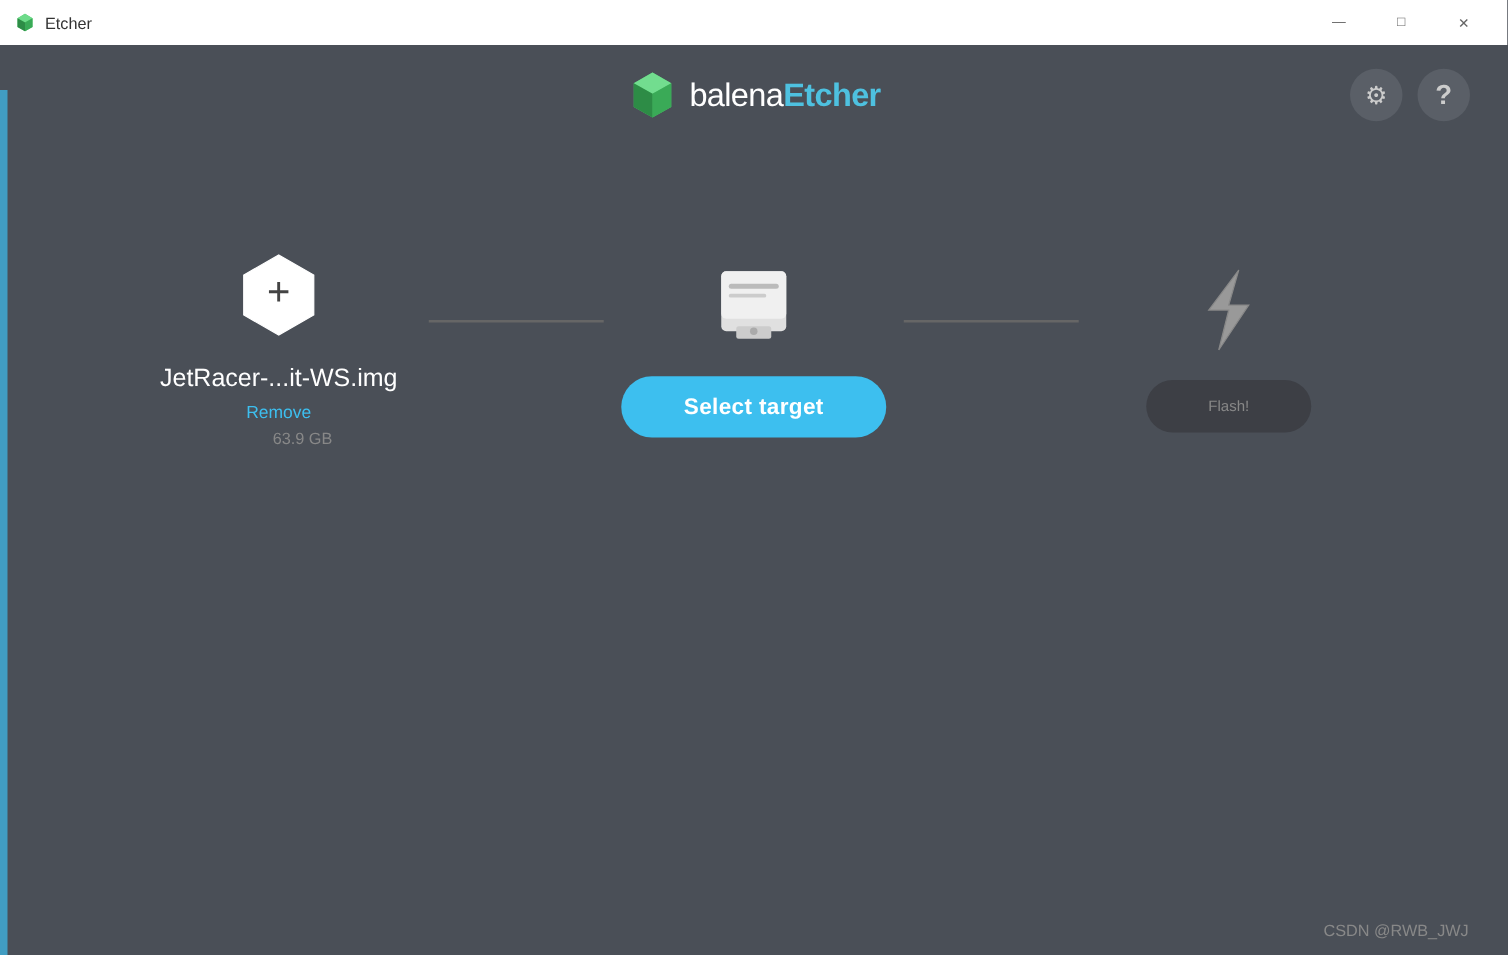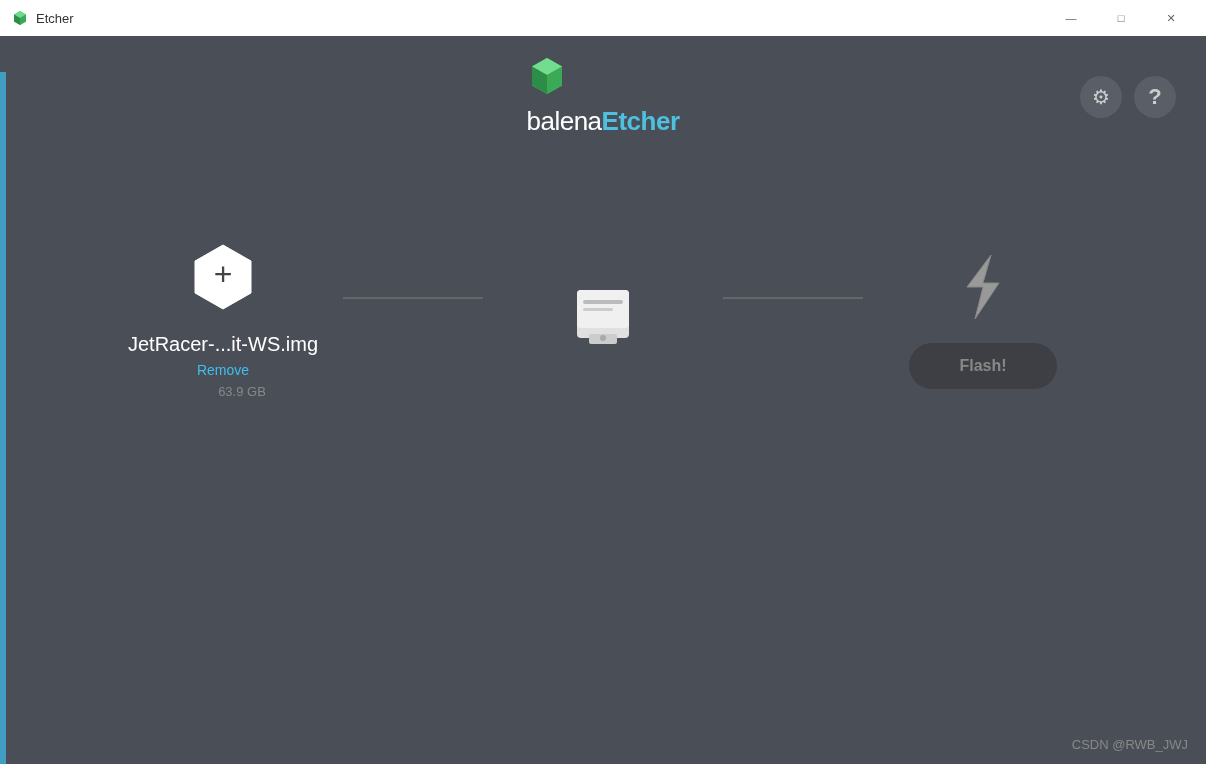--- a/index.html
+++ b/index.html
@@ -103,23 +103,22 @@
       display: flex;
       align-items: center;
       justify-content: center;
       color: #ccc;
       font-size: 20px;
     }
 
     
     .logo-container {
       display: flex;
-      align-items: flex-start;
+      align-items: center;
       gap: 10px;
-      flex-direction: column;
     }
 
     .logo-icon {
       width: 40px;
       height: 40px;
     }
 
     
     .steps-area {
       display: flex;
@@ -180,40 +179,40 @@
       cursor: pointer;
       margin-top: 16px;
       letter-spacing: 0.3px;
     }
 
     .flash-btn {
       background: #3d3f45;
       border: none;
       border-radius: 40px;
       color: #888;
-      font-size: 16px;
-      font-weight: 700;
+      font-size: 12px;
+      font-weight: 400;
       padding: 14px 50px;
       cursor: default;
       margin-top: 16px;
     }
 
     .remove-link {
       color: #3dbfef;
       font-size: 14px;
       cursor: pointer;
       margin-top: 6px;
       text-decoration: none;
     }
 
     
     .watermark {
       position: absolute;
       bottom: 12px;
-      right: 18px;
+      right: 31px;
       font-size: 13px;
       color: #888;
     }
 
     
     .left-accent {
       position: absolute;
       left: 0;
       top: 36px;
       width: 6px;
@@ -296,20 +295,21 @@
           <rect x="8" y="8" width="52" height="38" rx="4" ry="4" fill="#f0f0f0"></rect>
 
           <rect x="20" y="52" width="28" height="10" rx="2" fill="#ccc"></rect>
 
           <rect x="14" y="18" width="40" height="4" rx="2" fill="#bbb"></rect>
           <rect x="14" y="26" width="30" height="3" rx="1.5" fill="#ccc"></rect>
 
           <circle cx="34" cy="56" r="3" fill="#aaa"></circle>
         </svg>
       </div>
+      <button class="select-target-btn">Select target</button>
     </div>
 
     <div class="connector"></div>
 
     <div class="step">
       <div class="step-icon-area">
 
         <svg width="60" height="72" viewBox="0 0 60 72">
           <polygon points="38,4 14,36 30,36 22,68 46,32 30,32 38,4" fill="#999" stroke="#888" stroke-width="1"></polygon>
         </svg>

